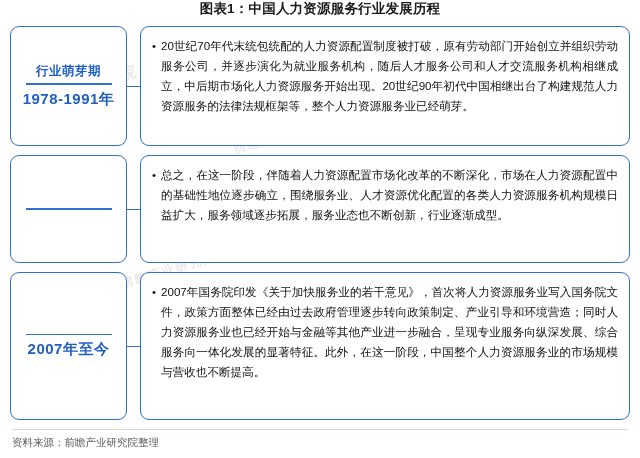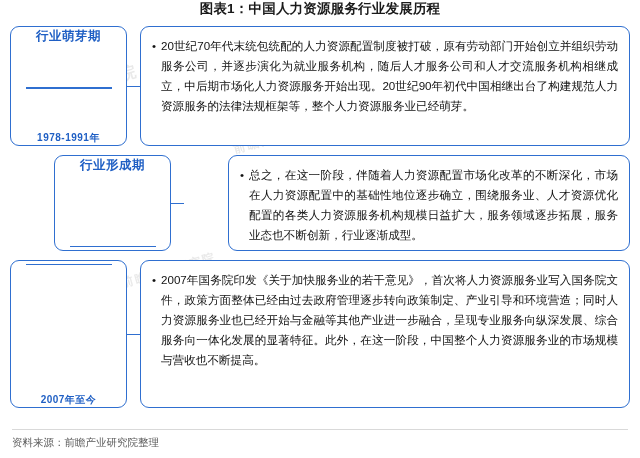--- a/index.html
+++ b/index.html
@@ -41,34 +41,34 @@
   }
   .stage {
     width: 117px;
     flex: 0 0 117px;
     border: 1.6px solid #2f6fd0;
     border-radius: 9px;
     background: #ffffff;
     display: flex;
     flex-direction: column;
     align-items: center;
-    justify-content: space-between;
+    justify-content: center;
     position: relative;
     box-sizing: border-box;
   }
   .stage-name {
     color: #1f5fc4;
     font-size: 12.5px;
     font-weight: bold;
     line-height: 1.5;
     letter-spacing: 0.5px;
   }
   .stage-years {
     color: #1f5fc4;
-    font-size: 10px;
+    font-size: 15px;
     font-weight: bold;
     line-height: 1.5;
     letter-spacing: 0.5px;
   }
   .stage-divider {
     width: 86px;
     height: 1.4px;
     background: #2f6fd0;
     margin: 3px 0;
   }
@@ -104,21 +104,21 @@
   }
   .bullet-line:before {
     content: "\2022";
     position: absolute;
     left: 0;
     top: 0;
     font-size: 11.6px;
     color: #111111;
   }
   .row-1 .stage, .row-1 .content { height: 120px; }
-  .row-2 .stage, .row-2 .content { height: 96px; margin-left: 44px; }
+  .row-2 .stage, .row-2 .content { height: 108px; }
   .row-3 .stage, .row-3 .content { height: 148px; }
 
   .footer {
     position: absolute;
     left: 12px;
     right: 12px;
     bottom: 8px;
     display: flex;
     justify-content: space-between;
     align-items: flex-end;
@@ -174,21 +174,20 @@
         <div class="stage-years">1978-1991年</div>
       </div>
       <div class="connector"></div>
       <div class="content">
         <div class="bullet-line">20世纪70年代末统包统配的人力资源配置制度被打破，原有劳动部门开始创立并组织劳动服务公司，并逐步演化为就业服务机构，随后人才服务公司和人才交流服务机构相继成立，中后期市场化人力资源服务开始出现。20世纪90年初代中国相继出台了构建规范人力资源服务的法律法规框架等，整个人力资源服务业已经萌芽。</div>
       </div>
     </div>
 
     <div class="row row-2">
       <div class="stage">
-        <div class="stage-name">行业形成期</div>
         <div class="stage-divider"></div>
       </div>
       <div class="connector"></div>
       <div class="content">
         <div class="bullet-line">总之，在这一阶段，伴随着人力资源配置市场化改革的不断深化，市场在人力资源配置中的基础性地位逐步确立，围绕服务业、人才资源优化配置的各类人力资源服务机构规模日益扩大，服务领域逐步拓展，服务业态也不断创新，行业逐渐成型。</div>
       </div>
     </div>
 
     <div class="row row-3">
       <div class="stage">

